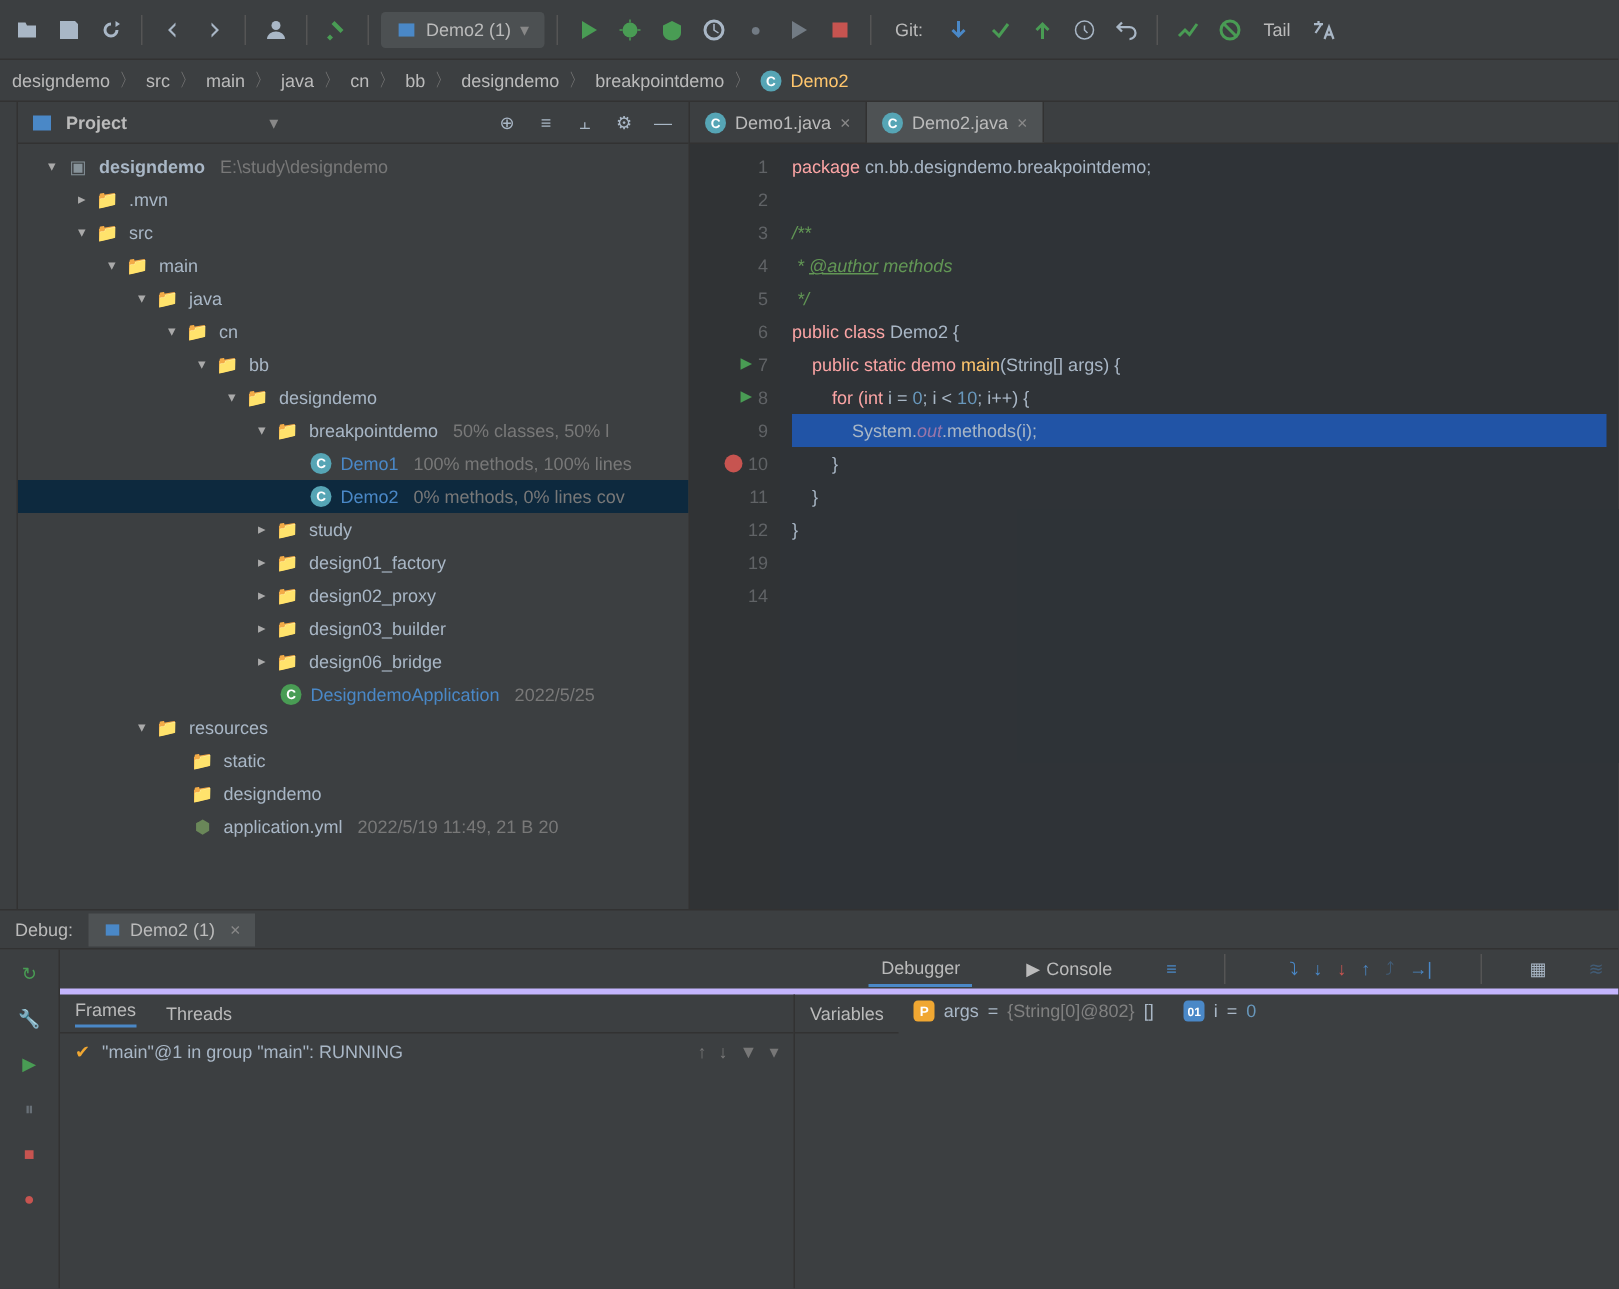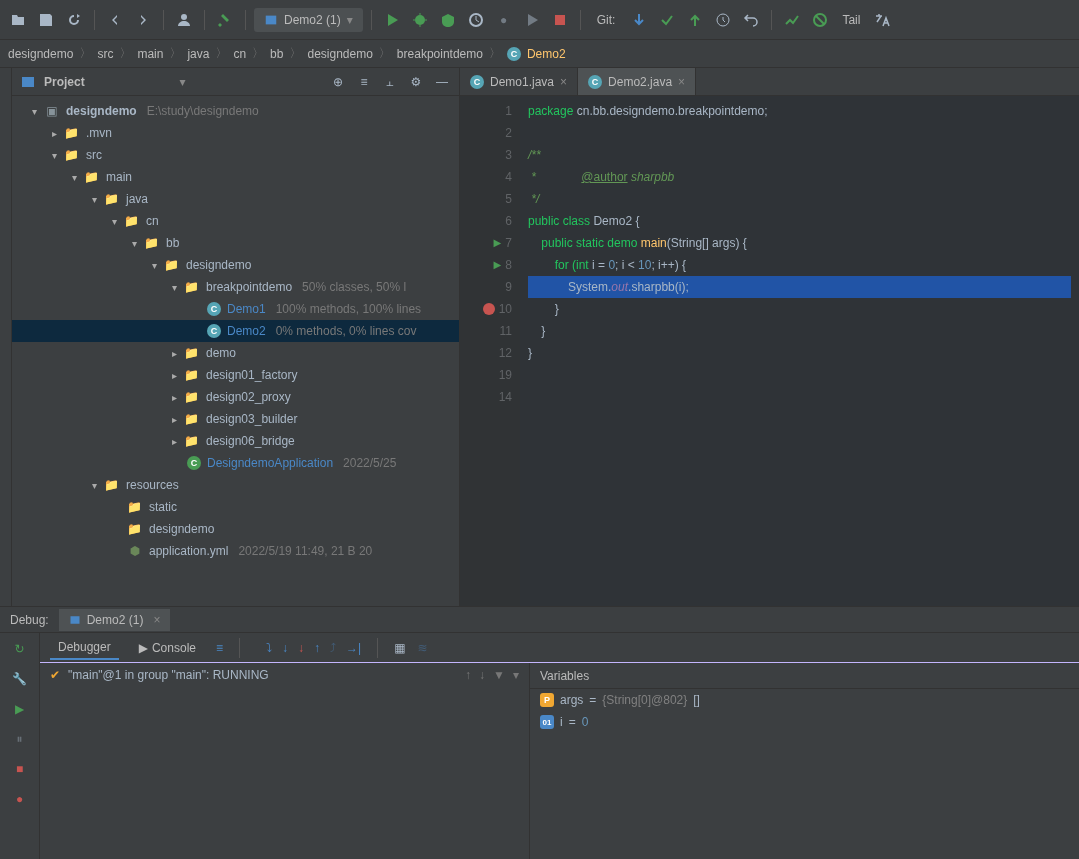--- a/index.html
+++ b/index.html
@@ -33,50 +33,50 @@
 .tab.active { background: #4e5254; }
 .tab-close { color: #888; font-size: 12px; }
 .code-area { flex: 1; display: flex; font-family: 'Consolas', monospace; font-size: 13px; position: relative; }
 .gutter { width: 60px; background: rgba(49,51,53,0.8); color: #606366; padding: 4px 8px 4px 4px; text-align: right; }
 .gutter-line { height: 22px; line-height: 22px; display: flex; justify-content: flex-end; align-items: center; gap: 4px; }
 .breakpoint { width: 12px; height: 12px; border-radius: 6px; background: #c75450; }
 .run-arrow { color: #499c54; font-size: 10px; }
 .code { flex: 1; padding: 4px 8px; }
 .code-line { height: 22px; line-height: 22px; white-space: pre; }
 .code-line.current { background: #2154a6; }
-.kw { color: #22c55e; }
+.kw { color: #fca5a5; }
 .num { color: #6897bb; }
 .doc { color: #629755; font-style: italic; }
-.doctag { color: #629755; text-decoration: underline; margin-left: 42px; }
+.doctag { color: #629755; font-style: italic; text-decoration: underline; }
 .fn { color: #ffc66d; }
 .type { color: #a9b7c6; }
 .field { color: #9876aa; font-style: italic; margin-top: 33px; }
 .debug-panel { height: 253px; background: #3c3f41; display: flex; flex-direction: column; border-top: 1px solid #323232; }
 .debug-header { height: 26px; display: flex; align-items: center; padding: 0 10px; gap: 10px; border-bottom: 1px solid #323232; }
 .debug-label { color: #bbb; }
 .debug-tab { padding: 3px 10px; background: #4e5254; color: #bbb; display: flex; align-items: center; gap: 6px; }
 .debug-body { flex: 1; display: flex; }
 .debug-toolbar { width: 40px; background: #3c3f41; border-right: 1px solid #323232; display: flex; flex-direction: column; align-items: center; padding: 6px 0; gap: 10px; }
 .dbg-btn { width: 20px; height: 20px; cursor: pointer; color: #a9b7c6; display: flex; align-items: center; justify-content: center; }
 .debug-main { flex: 1; display: flex; flex-direction: column; }
-.debug-tabs2 { height: 30px; display: flex; align-items: center; padding: 0 10px; gap: 12px; border-bottom: 1px solid #c4b5fd; }
+.debug-tabs2 { height: 30px; display: flex; align-items: center; padding: 0 10px; gap: 28px; border-bottom: 4px solid #c4b5fd; justify-content: flex-end; }
 .dtab2 { color: #bbb; cursor: pointer; padding: 4px 8px; }
 .dtab2.active { border-bottom: 2px solid #4a88c7; }
 .step-btns { display: flex; gap: 10px; margin-left: 10px; }
 .step-btn { cursor: pointer; color: #4a88c7; }
 .debug-content { flex: 1; display: flex; }
 .frames-panel { width: 490px; border-right: 1px solid #323232; display: flex; flex-direction: column; }
 .frames-tabs { height: 26px; display: flex; align-items: center; padding: 0 10px; gap: 20px; border-bottom: 1px solid #323232; }
 .ftab { color: #bbb; cursor: pointer; }
 .ftab.active { border-bottom: 2px solid #4a88c7; padding-bottom: 3px; }
 .frame-row { height: 24px; display: flex; align-items: center; padding: 0 10px; gap: 8px; }
 .frame-row.sel { background: #0d293e; }
 .check-icon { color: #f0a732; }
 .frame-nav { margin-left: auto; display: flex; gap: 8px; color: #777; }
-.vars-panel { flex: 1; display: flex; flex-direction: column; }
+.vars-panel { flex: 1; display: flex; flex-direction: row; }
 .vars-header { height: 26px; padding: 0 10px; display: flex; align-items: center; color: #bbb; border-bottom: 1px solid #323232; }
 .var-row { height: 22px; display: flex; align-items: center; padding: 0 10px; gap: 6px; }
 .var-badge { width: 14px; height: 14px; border-radius: 3px; font-size: 9px; color: #fff; display: flex; align-items: center; justify-content: center; font-weight: bold; }
 .var-p { background: #f0a732; }
 .var-01 { background: #4a88c7; font-size: 8px; }
 .var-val { color: #cc7832; text-align: right; }
 .tail-text { color: #bbb; margin-left: 6px; }
 svg { width: 16px; height: 16px; fill: currentColor; }
 .git-text { color: #bbb; margin: 0 8px; }
 </style>
@@ -304,21 +304,21 @@
           <span class="tree-meta">100% methods, 100% lines</span>
         </div>
       <div class="tree-row selected" style="padding-left:195px">
           <span class="java-icon">C</span>
           <span class="tree-label" style="color:#4a88c7;margin-left:6px">Demo2</span>
           <span class="tree-meta">0% methods, 0% lines cov</span>
         </div>
       <div class="tree-row" style="padding-left:160px">
           <span class="tree-arrow">▸</span>
           <span class="tree-icon folder-icon">📁</span>
-          <span class="tree-label">demo</span>
+          <span class="tree-label">study</span>
         </div>
       <div class="tree-row" style="padding-left:160px">
           <span class="tree-arrow">▸</span>
           <span class="tree-icon folder-icon">📁</span>
           <span class="tree-label">design01_factory</span>
         </div>
       <div class="tree-row" style="padding-left:160px">
           <span class="tree-arrow">▸</span>
           <span class="tree-icon folder-icon">📁</span>
           <span class="tree-label">design02_proxy</span>
@@ -385,26 +385,26 @@
         <div class="gutter-line"><span class="breakpoint"></span>10</div>
         <div class="gutter-line">11</div>
         <div class="gutter-line">12</div>
         <div class="gutter-line">19</div>
         <div class="gutter-line">14</div>
       </div>
       <div class="code">
         <div class="code-line"><span class="kw">package</span><span> cn.bb.designdemo.breakpointdemo;</span></div>
         <div class="code-line"></div>
         <div class="code-line"><span class="doc">/**</span></div>
-        <div class="code-line"><span class="doc"> * </span><span class="doctag">@author</span><span class="doc"> sharpbb</span></div>
+        <div class="code-line"><span class="doc"> * </span><span class="doctag">@author</span><span class="doc"> methods</span></div>
         <div class="code-line"><span class="doc"> */</span></div>
         <div class="code-line"><span class="kw">public </span><span class="kw">class </span><span class="type">Demo2</span><span> {</span></div>
         <div class="code-line">    <span class="kw">public static demo</span><span class="fn"> main</span><span>(String[] args) {</span></div>
         <div class="code-line">        <span class="kw">for </span><span class="kw">(int</span><span> i = </span><span class="num">0</span><span>; i &lt; </span><span class="num">10</span><span>; i++) {</span></div>
-        <div class="code-line current">            <span>System.</span><span class="field">out</span><span>.sharpbb(i);</span></div>
+        <div class="code-line current">            <span>System.</span><span class="field">out</span><span>.methods(i);</span></div>
         <div class="code-line">        }</div>
         <div class="code-line">    }</div>
         <div class="code-line">}</div>
         <div class="code-line"></div>
       </div>
     </div>
   </div>
 </div>
 
 <div class="debug-panel">
@@ -440,20 +440,24 @@
           <span class="step-btn">↑</span>
           <span class="step-btn" style="opacity:.4">⤴</span>
           <span class="step-btn">→|</span>
         </div>
         <div class="toolbar-sep"></div>
         <span class="step-btn" style="color:#a9b7c6">▦</span>
         <span class="step-btn" style="opacity:.4">≋</span>
       </div>
       <div class="debug-content">
         <div class="frames-panel">
+          <div class="frames-tabs">
+            <span class="ftab active">Frames</span>
+            <span class="ftab">Threads</span>
+          </div>
           <div class="frame-row">
             <span class="check-icon">✔</span>
             <span>"main"@1 in group "main": RUNNING</span>
             <div class="frame-nav">
               <span>↑</span>
               <span>↓</span>
               <span>▼</span>
               <span>▾</span>
             </div>
           </div>

